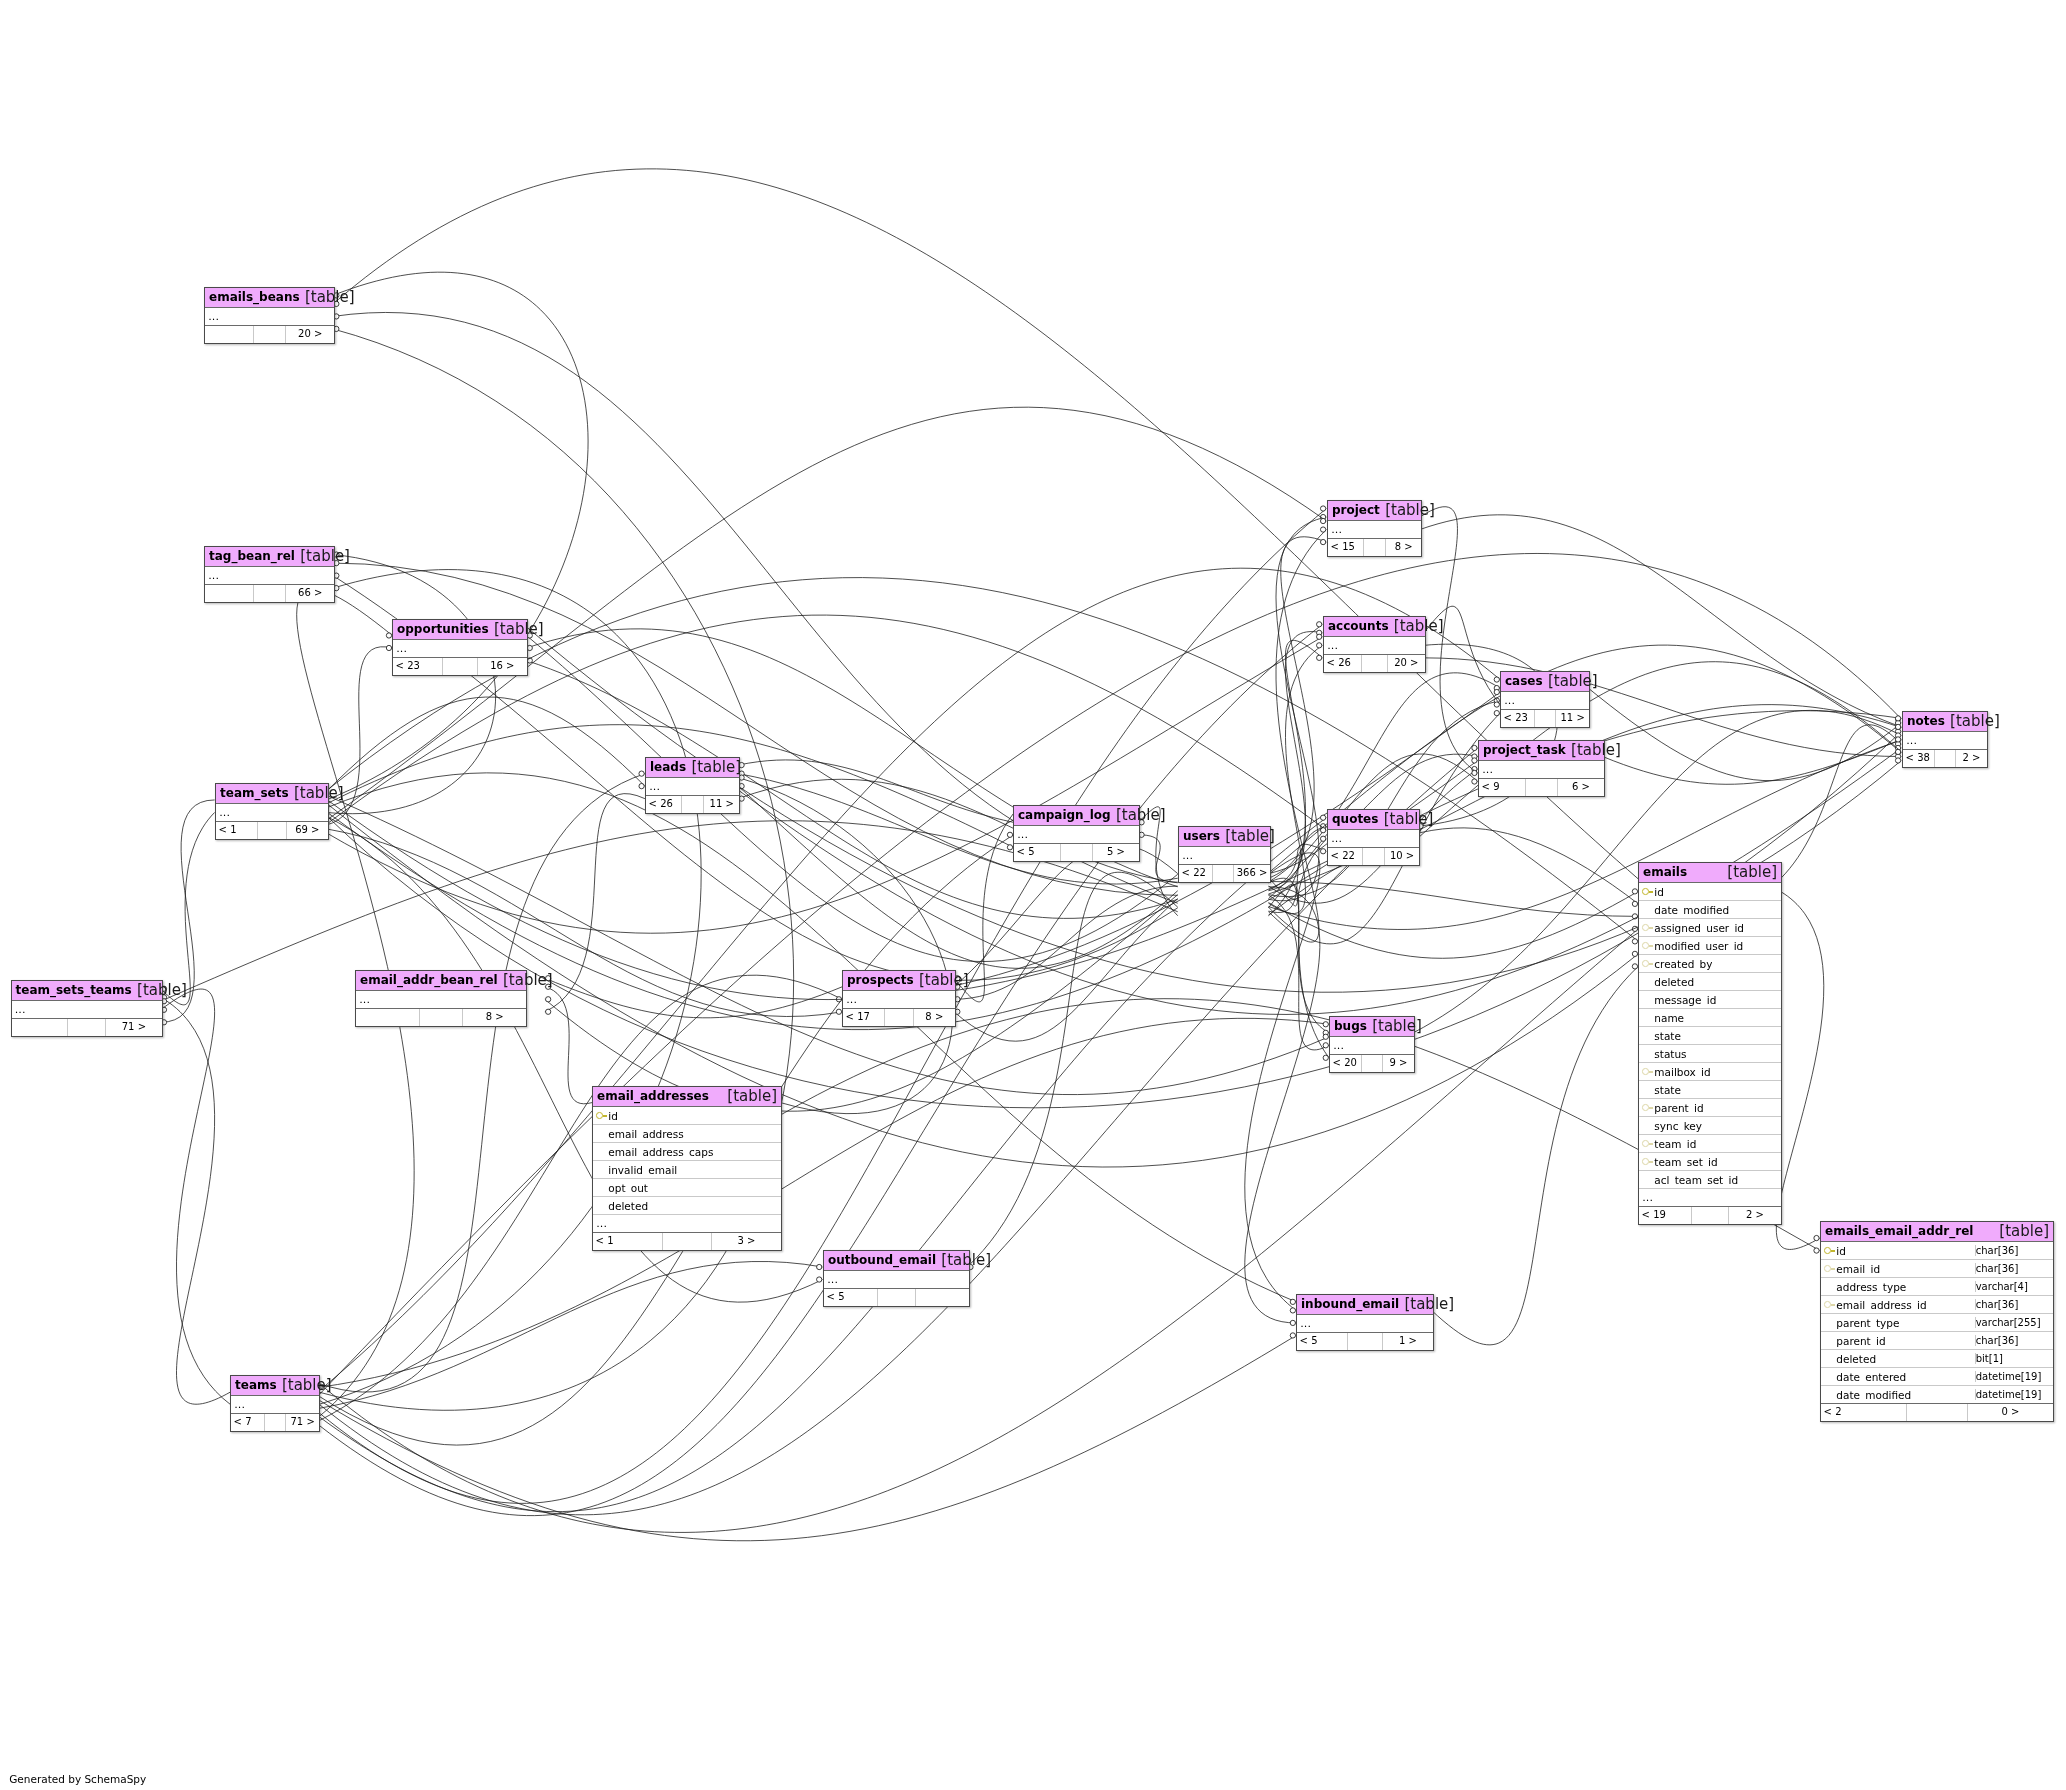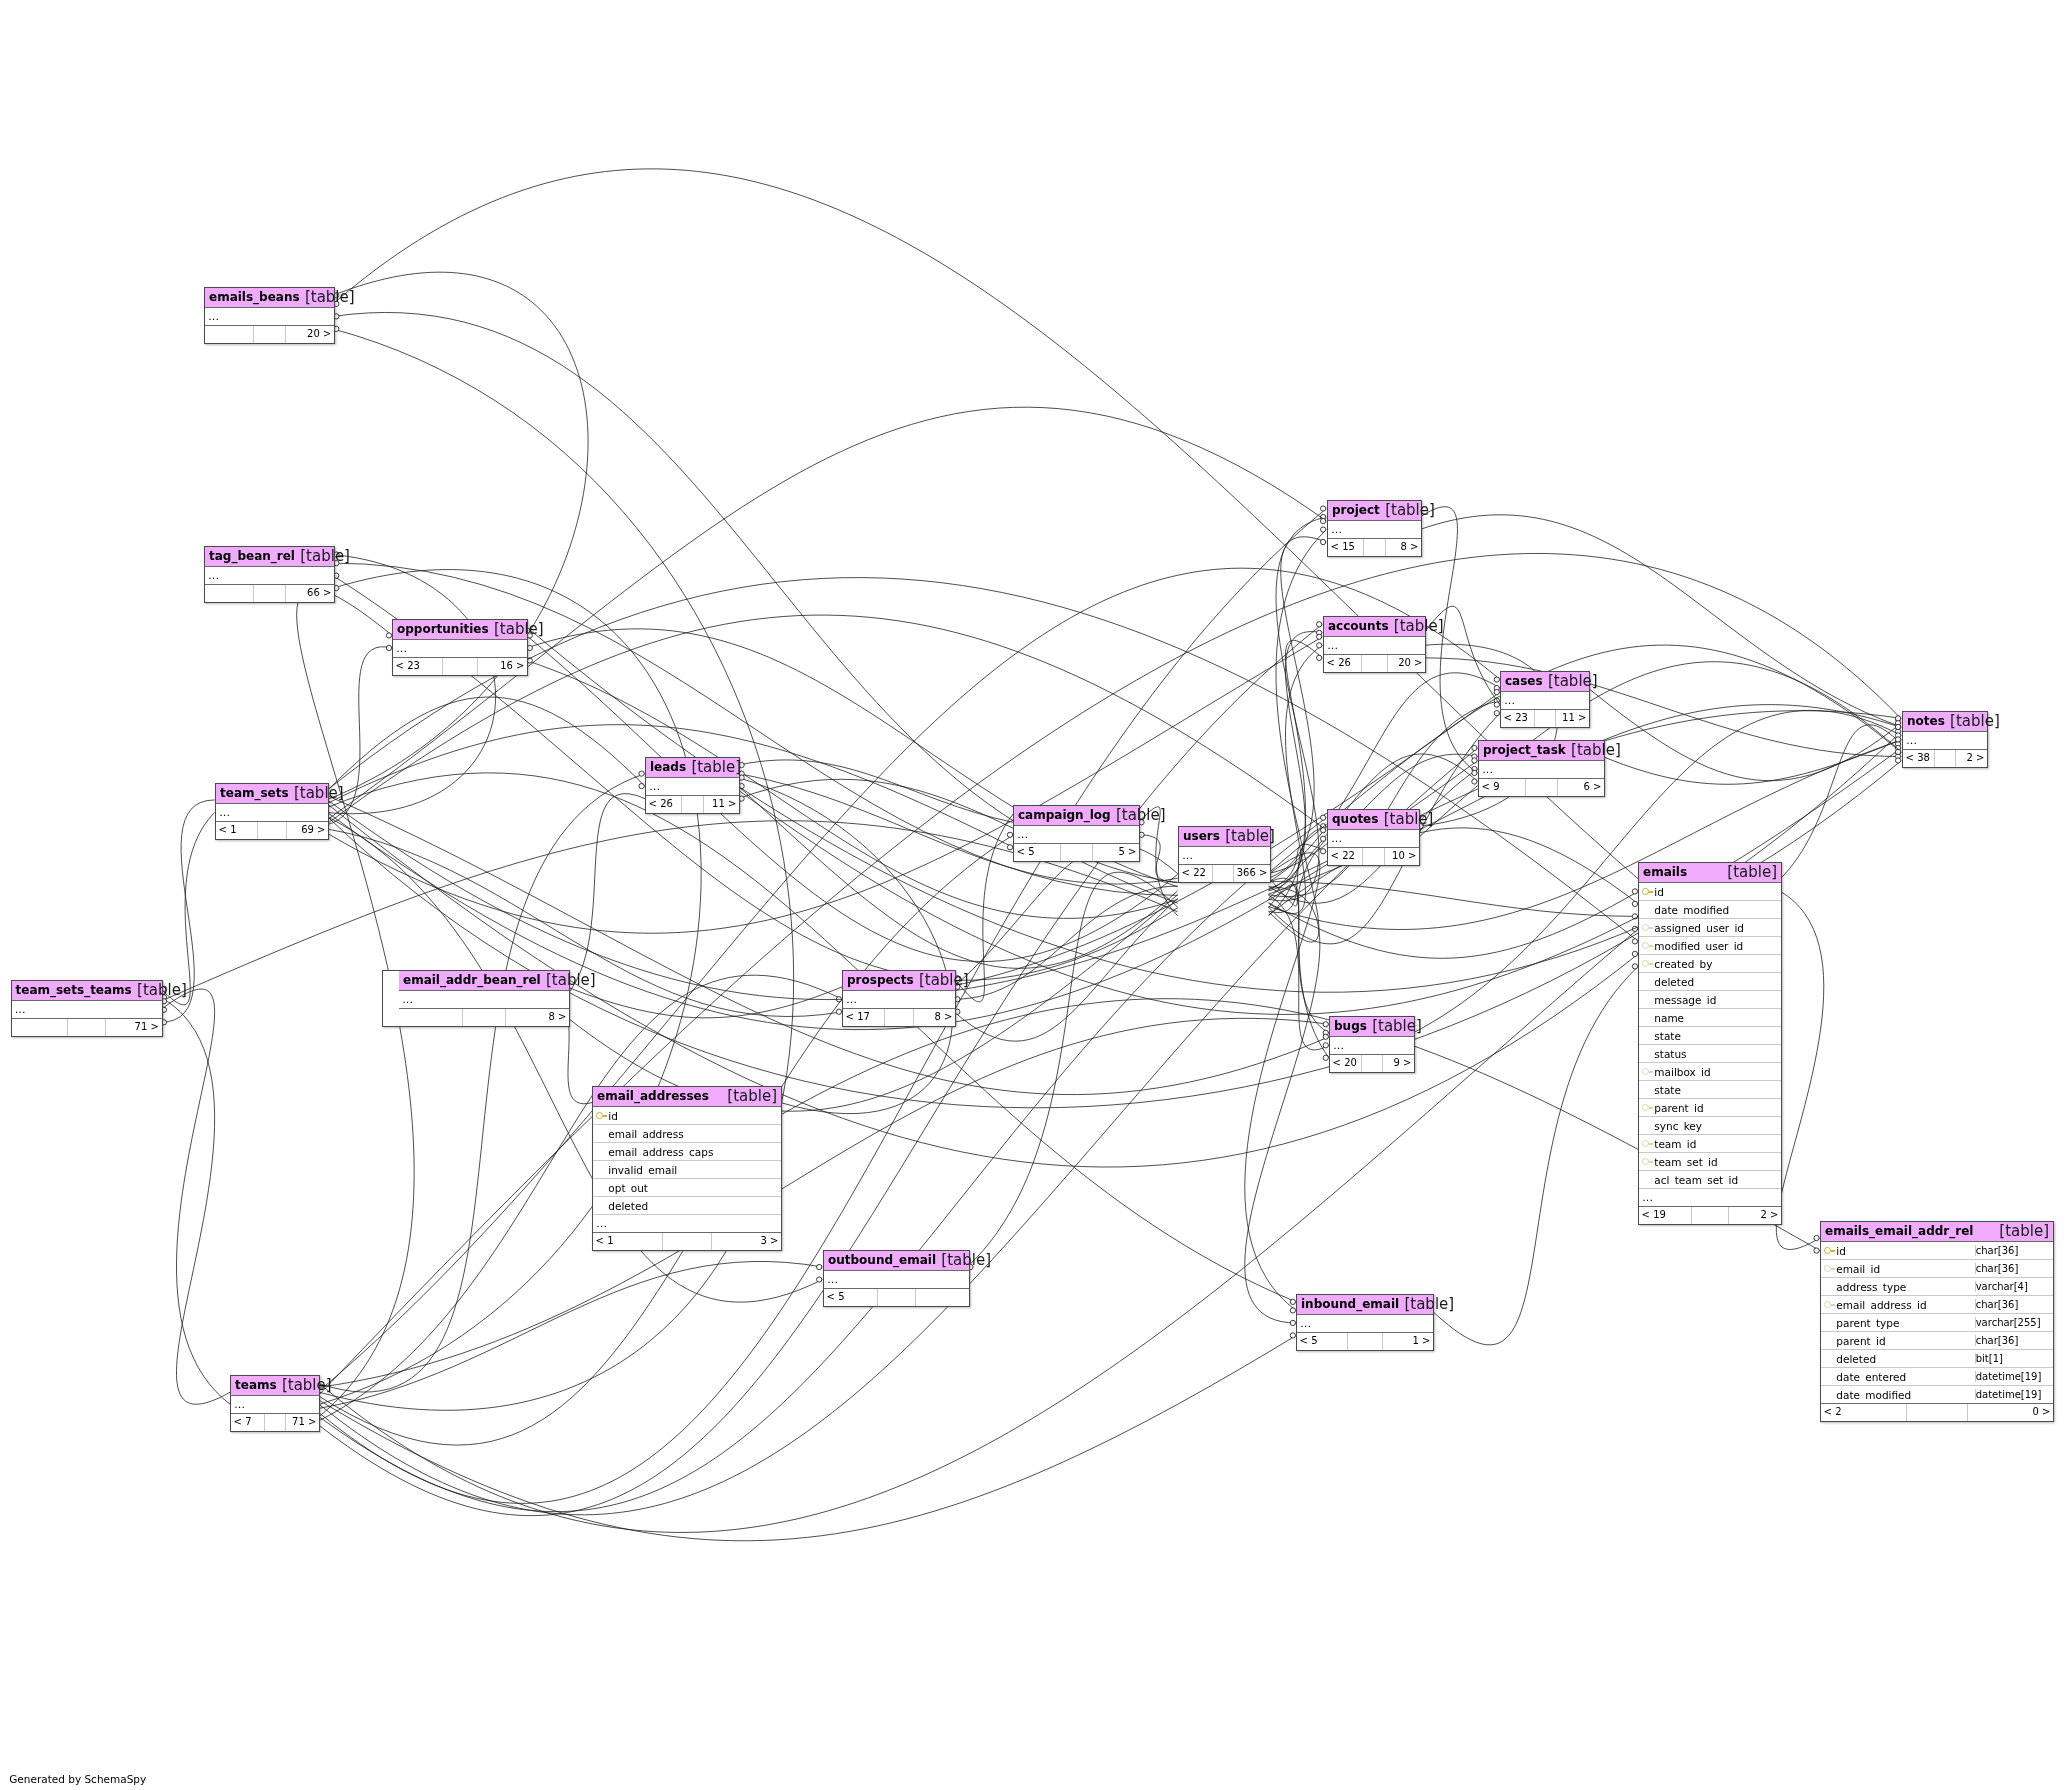--- a/index.html
+++ b/index.html
@@ -15,21 +15,21 @@
   .key-pk::before{content:"";position:absolute;left:0;top:0.7px;width:4.6px;height:4.6px;border:1.3px solid #c2b62e;border-radius:50%;}
   .key-pk::after{content:"";position:absolute;left:6.6px;top:3.3px;width:4.6px;height:2px;background:#c2b62e;}
   .key-fk::before{content:"";position:absolute;left:0;top:0.7px;width:4.6px;height:4.6px;border:1.3px solid #ddd7a8;border-radius:50%;}
   .key-fk::after{content:"";position:absolute;left:6.6px;top:3.3px;width:4.6px;height:2px;background:#ddd7a8;}
   .cname{overflow:hidden;text-overflow:ellipsis;font-size:10.5px;}
   .ctype{margin-left:auto;flex:0 0 74px;width:74px;border-left:0.7px solid #c9c9c9;padding-left:0;font-size:10px;}
   .ellip{color:#000;}
   .tfoot{display:flex;height:16.5px;line-height:16.5px;border-top:0.7px solid #6a6a6a;font-size:10px;background:#fff;}
   .tfoot .fl{flex:1.2;padding:0 2.6px;border-right:0.7px solid #c9c9c9;white-space:nowrap;}
   .tfoot .fm{flex:0.9;border-right:0.7px solid #c9c9c9;}
-  .tfoot .fr{flex:1.2;padding:0 2.6px;text-align:right;white-space:nowrap;}
+  .tfoot .fr{flex:1.2;padding:0 2.6px;text-align:center;white-space:nowrap;}
   .note{position:absolute;left:9.2px;bottom:5.3px;z-index:3;font-size:10.5px;color:#000;}
 </style>
 </head>
 <body>
 
 <div id="diagram">
   <svg id="edges" width="2066" height="1790" viewBox="0 0 3140 2721">
       <g>
         <path d="M 506 462 C 1206 -145.03405901151882, 1790 728.9659409884812, 2490 1336" fill="none" stroke="#1c1c1c" stroke-width="1.4" opacity="0.85"></path>
         <circle cx="511" cy="462" r="4" fill="#ffffff" stroke="#1c1c1c" stroke-width="1.3"></circle>
@@ -331,21 +331,21 @@
     </div>
     <div>
         <div class="trow ellip">...</div>
       </div>
     <div class="tfoot">
       <span class="fl">&lt; 5</span>
       <span class="fm"></span>
       <span class="fr">5 &gt;</span>
     </div>
   </div>
-    <div class="tbl" style="left: 382px; top: 970px; width: 170px; padding-left: 16px;">
+    <div class="tbl" style="left: 355px; top: 970px; width: 170px;">
     <div class="ttl">
       <span class="nm">email_addr_bean_rel</span>
       <span class="bdg">[table]</span>
     </div>
     <div>
         <div class="trow ellip">...</div>
       </div>
     <div class="tfoot">
       <span class="fl"></span>
       <span class="fm"></span>

